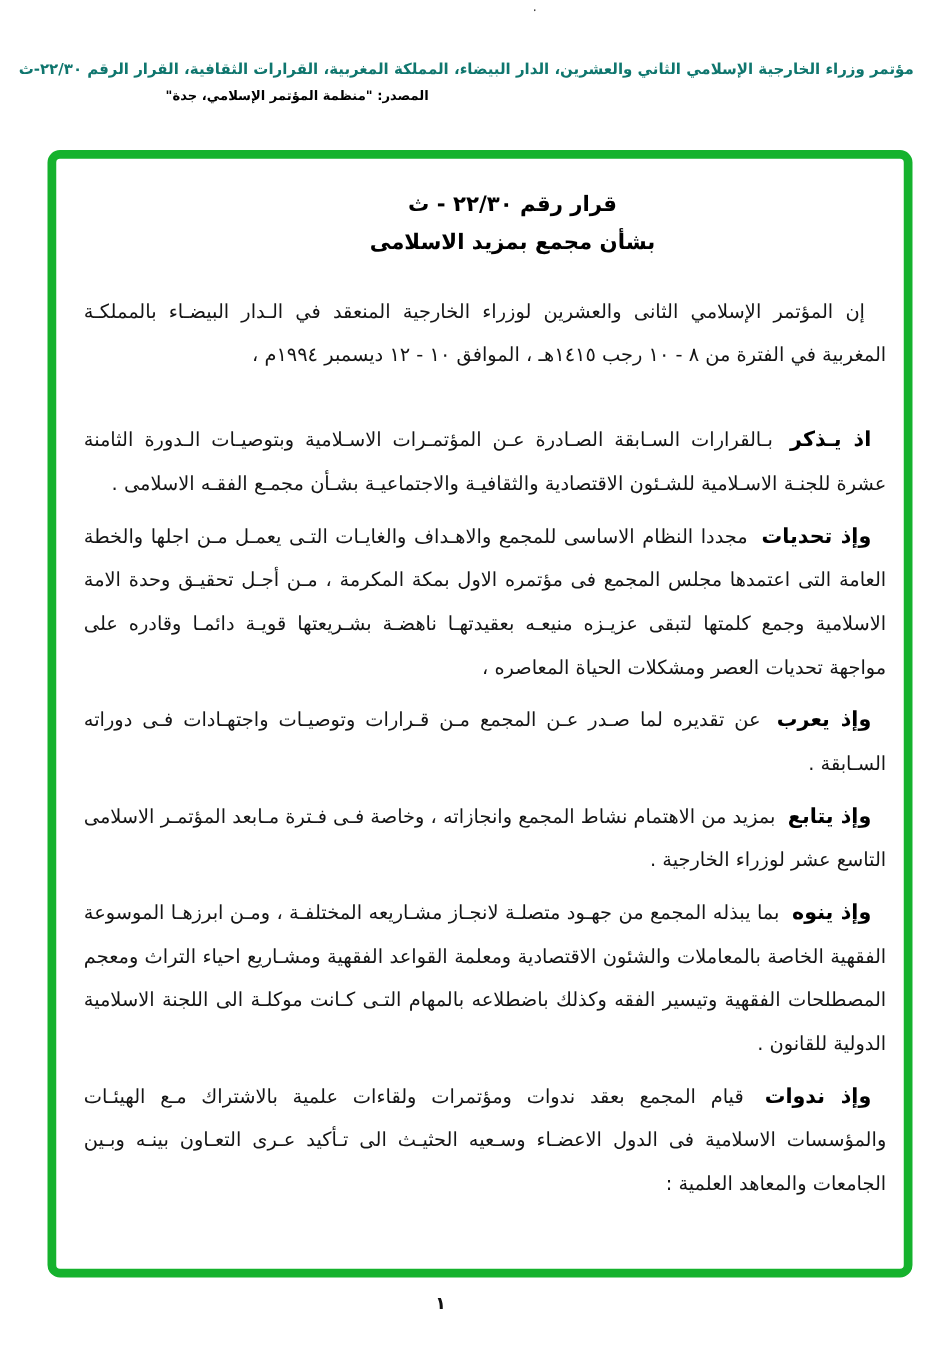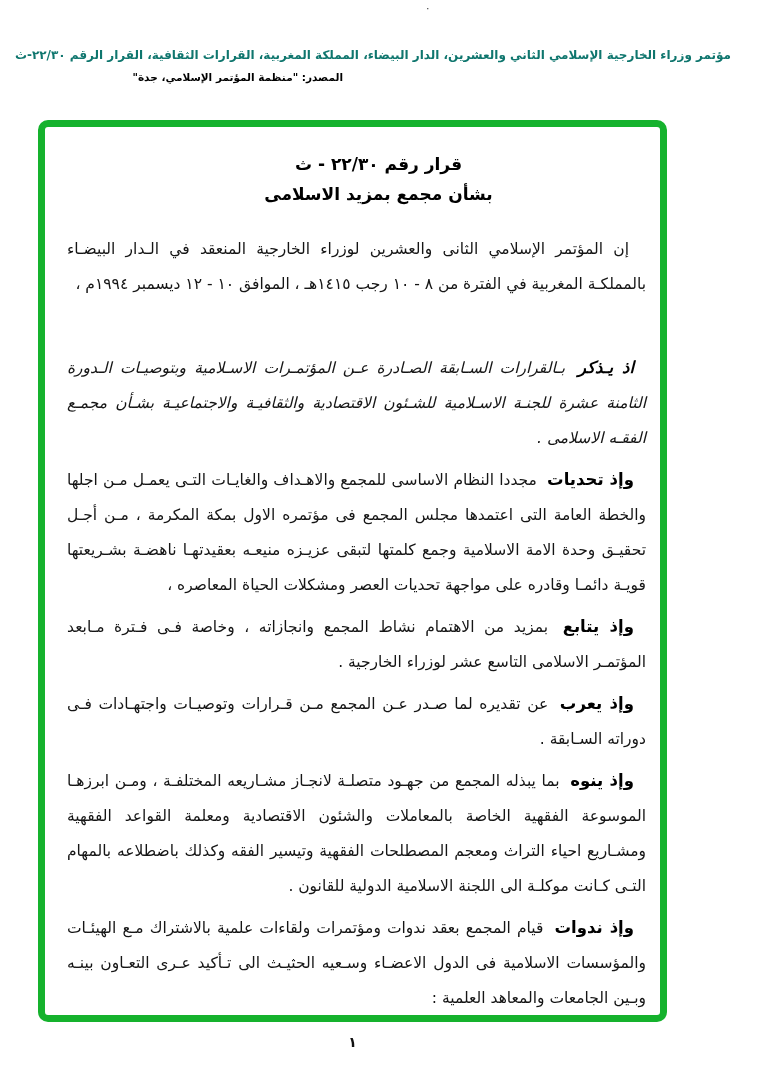--- a/index.html
+++ b/index.html
@@ -34,21 +34,21 @@
     font-size:10.5px;
     font-weight:bold;
     color:#000;
     text-align:right;
     white-space:nowrap;
     padding-right:388px; 
   }
   .green-box{
     position:absolute;
     left:38px;top:120px;
-    width:629px;height:902px;
+    width:692px;height:902px;
     box-sizing:border-box;
     border:7px solid #15B22D;
     border-radius:10px;
     padding:16px 14px 0 22px;
     background:#fff;
     overflow:hidden;
   }
   .titles{
     margin-top:6px;
     margin-bottom:22px;
@@ -69,21 +69,21 @@
     text-indent:12px;
     color:#151515;
   }
   .para .lead{
     font-weight:bold;
     font-size:16.5px;
     margin-inline-end:5px;
     color:#000;
   }
   .para.preamble{margin-top:0;}
-  .para.big-gap{margin-top:48px;font-style:italic;}
+  .para.big-gap{margin-top:32px;}
   .page-footer{
     position:absolute;
     top:1032px;left:38px;width:629px;
     text-align:center;
   }
   .page-number{
     font-size:14px;font-weight:bold;color:#111;
     display:inline-block;
   }
 </style>
@@ -114,27 +114,27 @@
       <b class="lead">اذ يـذكر</b>
       <span>بـالقرارات السـابقة الصـادرة عـن المؤتمـرات الاسـلامية وبتوصيـات الـدورة الثامنة عشرة للجنـة الاسـلامية للشـئون الاقتصادية والثقافيـة والاجتماعيـة بشـأن مجمـع الفقـه الاسلامى .</span>
     </p>
 
     <p class="para">
       <b class="lead">وإذ تحديات</b>
       <span>مجددا النظام الاساسى للمجمع والاهـداف والغايـات التـى يعمـل مـن اجلها والخطة العامة التى اعتمدها مجلس المجمع فى مؤتمره الاول بمكة المكرمة ، مـن أجـل تحقيـق وحدة الامة الاسلامية وجمع كلمتها لتبقى عزيـزه منيعـه بعقيدتهـا ناهضـة بشـريعتها قويـة دائمـا وقادره على مواجهة تحديات العصر ومشكلات الحياة المعاصره ،</span>
     </p>
 
     <p class="para">
-      <b class="lead">وإذ يتابع</b>
-      <span>بمزيد من الاهتمام نشاط المجمع وانجازاته ، وخاصة فـى فـترة مـابعد المؤتمـر الاسلامى التاسع عشر لوزراء الخارجية .</span>
+      <b class="lead">وإذ يعرب</b>
+      <span>عن تقديره لما صـدر عـن المجمع مـن قـرارات وتوصيـات واجتهـادات فـى دوراته السـابقة .</span>
     </p>
 
     <p class="para">
-      <b class="lead">وإذ يعرب</b>
-      <span>عن تقديره لما صـدر عـن المجمع مـن قـرارات وتوصيـات واجتهـادات فـى دوراته السـابقة .</span>
+      <b class="lead">وإذ يتابع</b>
+      <span>بمزيد من الاهتمام نشاط المجمع وانجازاته ، وخاصة فـى فـترة مـابعد المؤتمـر الاسلامى التاسع عشر لوزراء الخارجية .</span>
     </p>
 
     <p class="para">
       <b class="lead">وإذ ينوه</b>
       <span>بما يبذله المجمع من جهـود متصلـة لانجـاز مشـاريعه المختلفـة ، ومـن ابرزهـا الموسوعة الفقهية الخاصة بالمعاملات والشئون الاقتصادية ومعلمة القواعد الفقهية ومشـاريع احياء التراث ومعجم المصطلحات الفقهية وتيسير الفقه وكذلك باضطلاعه بالمهام التـى كـانت موكلـة الى اللجنة الاسلامية الدولية للقانون .</span>
     </p>
 
     <p class="para">
       <b class="lead">وإذ ندوات</b>
       <span>قيام المجمع بعقد ندوات ومؤتمرات ولقاءات علمية بالاشتراك مـع الهيئـات والمؤسسات الاسلامية فى الدول الاعضـاء وسـعيه الحثيـث الى تـأكيد عـرى التعـاون بينـه وبـين الجامعات والمعاهد العلمية :</span>

